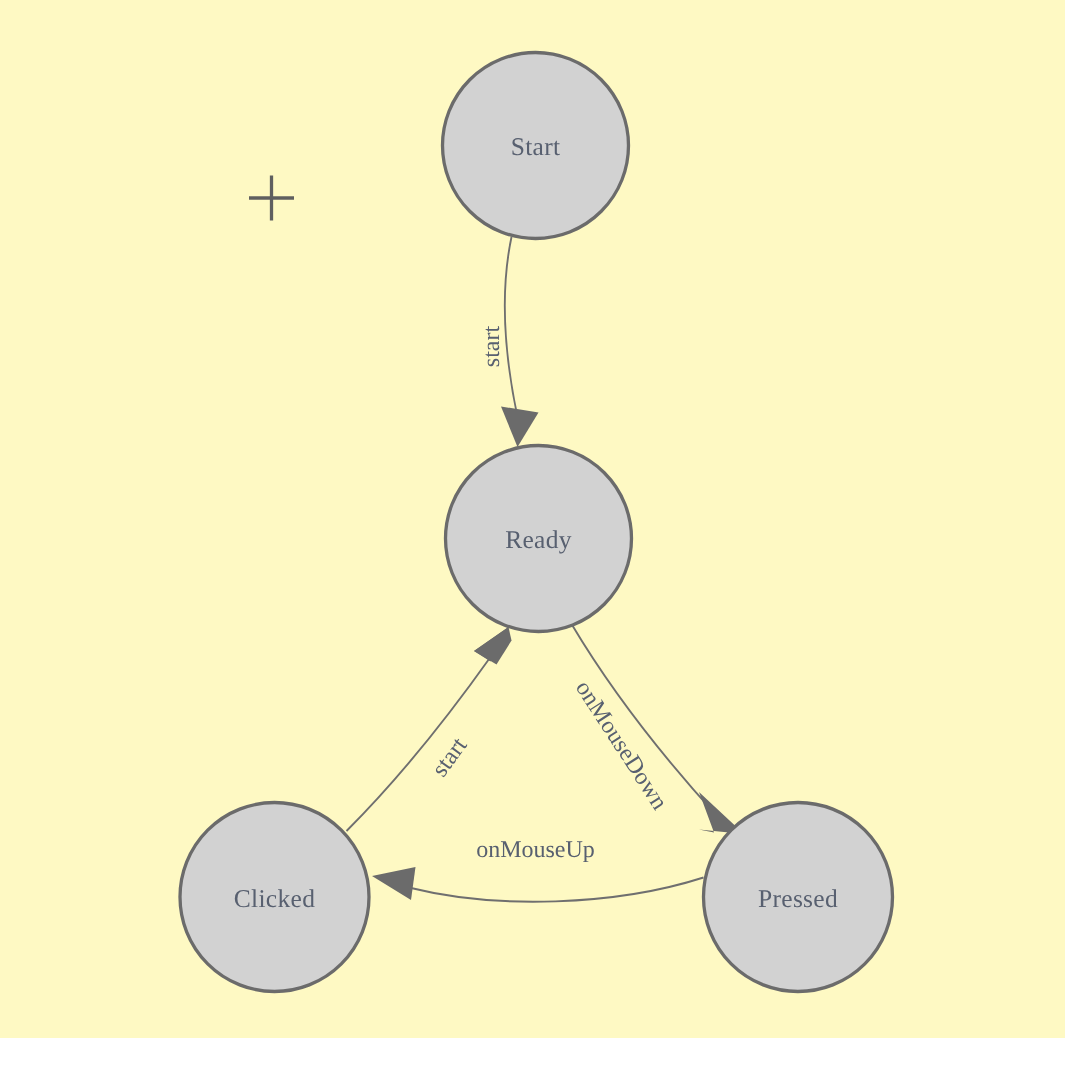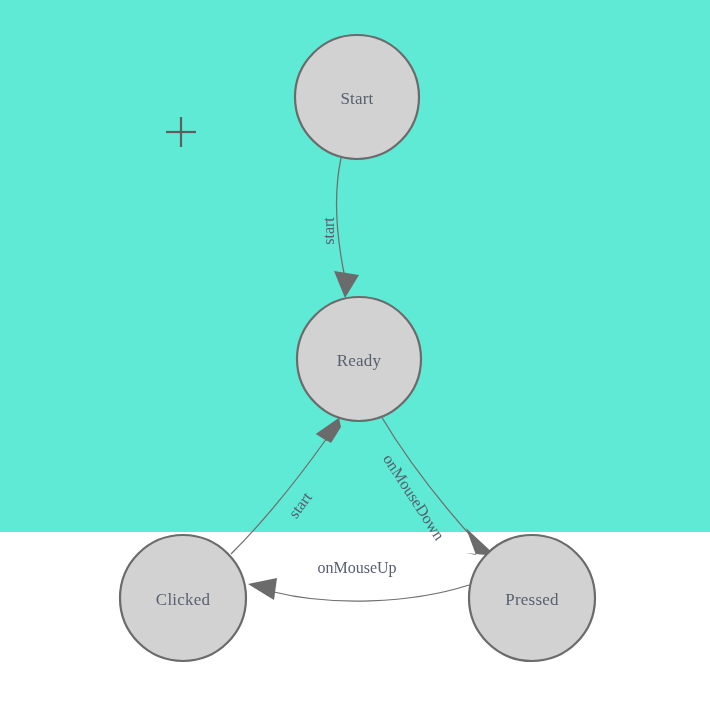--- a/index.html
+++ b/index.html
@@ -10,22 +10,22 @@
   }
   body {
     width: 710px;
     height: 728px;
     font-family: "Liberation Serif", "DejaVu Serif", serif;
     overflow: hidden;
   }
   #diagram-canvas {
     position: relative;
     width: 710px;
-    height: 532px;
-    background: #5eead4;
+    height: 692px;
+    background: #fef9c3;
   }
   #diagram-svg {
     position: absolute;
     top: 0;
     left: 0;
     width: 710px;
     height: 728px;
     display: block;
   }
   .node-circle {

